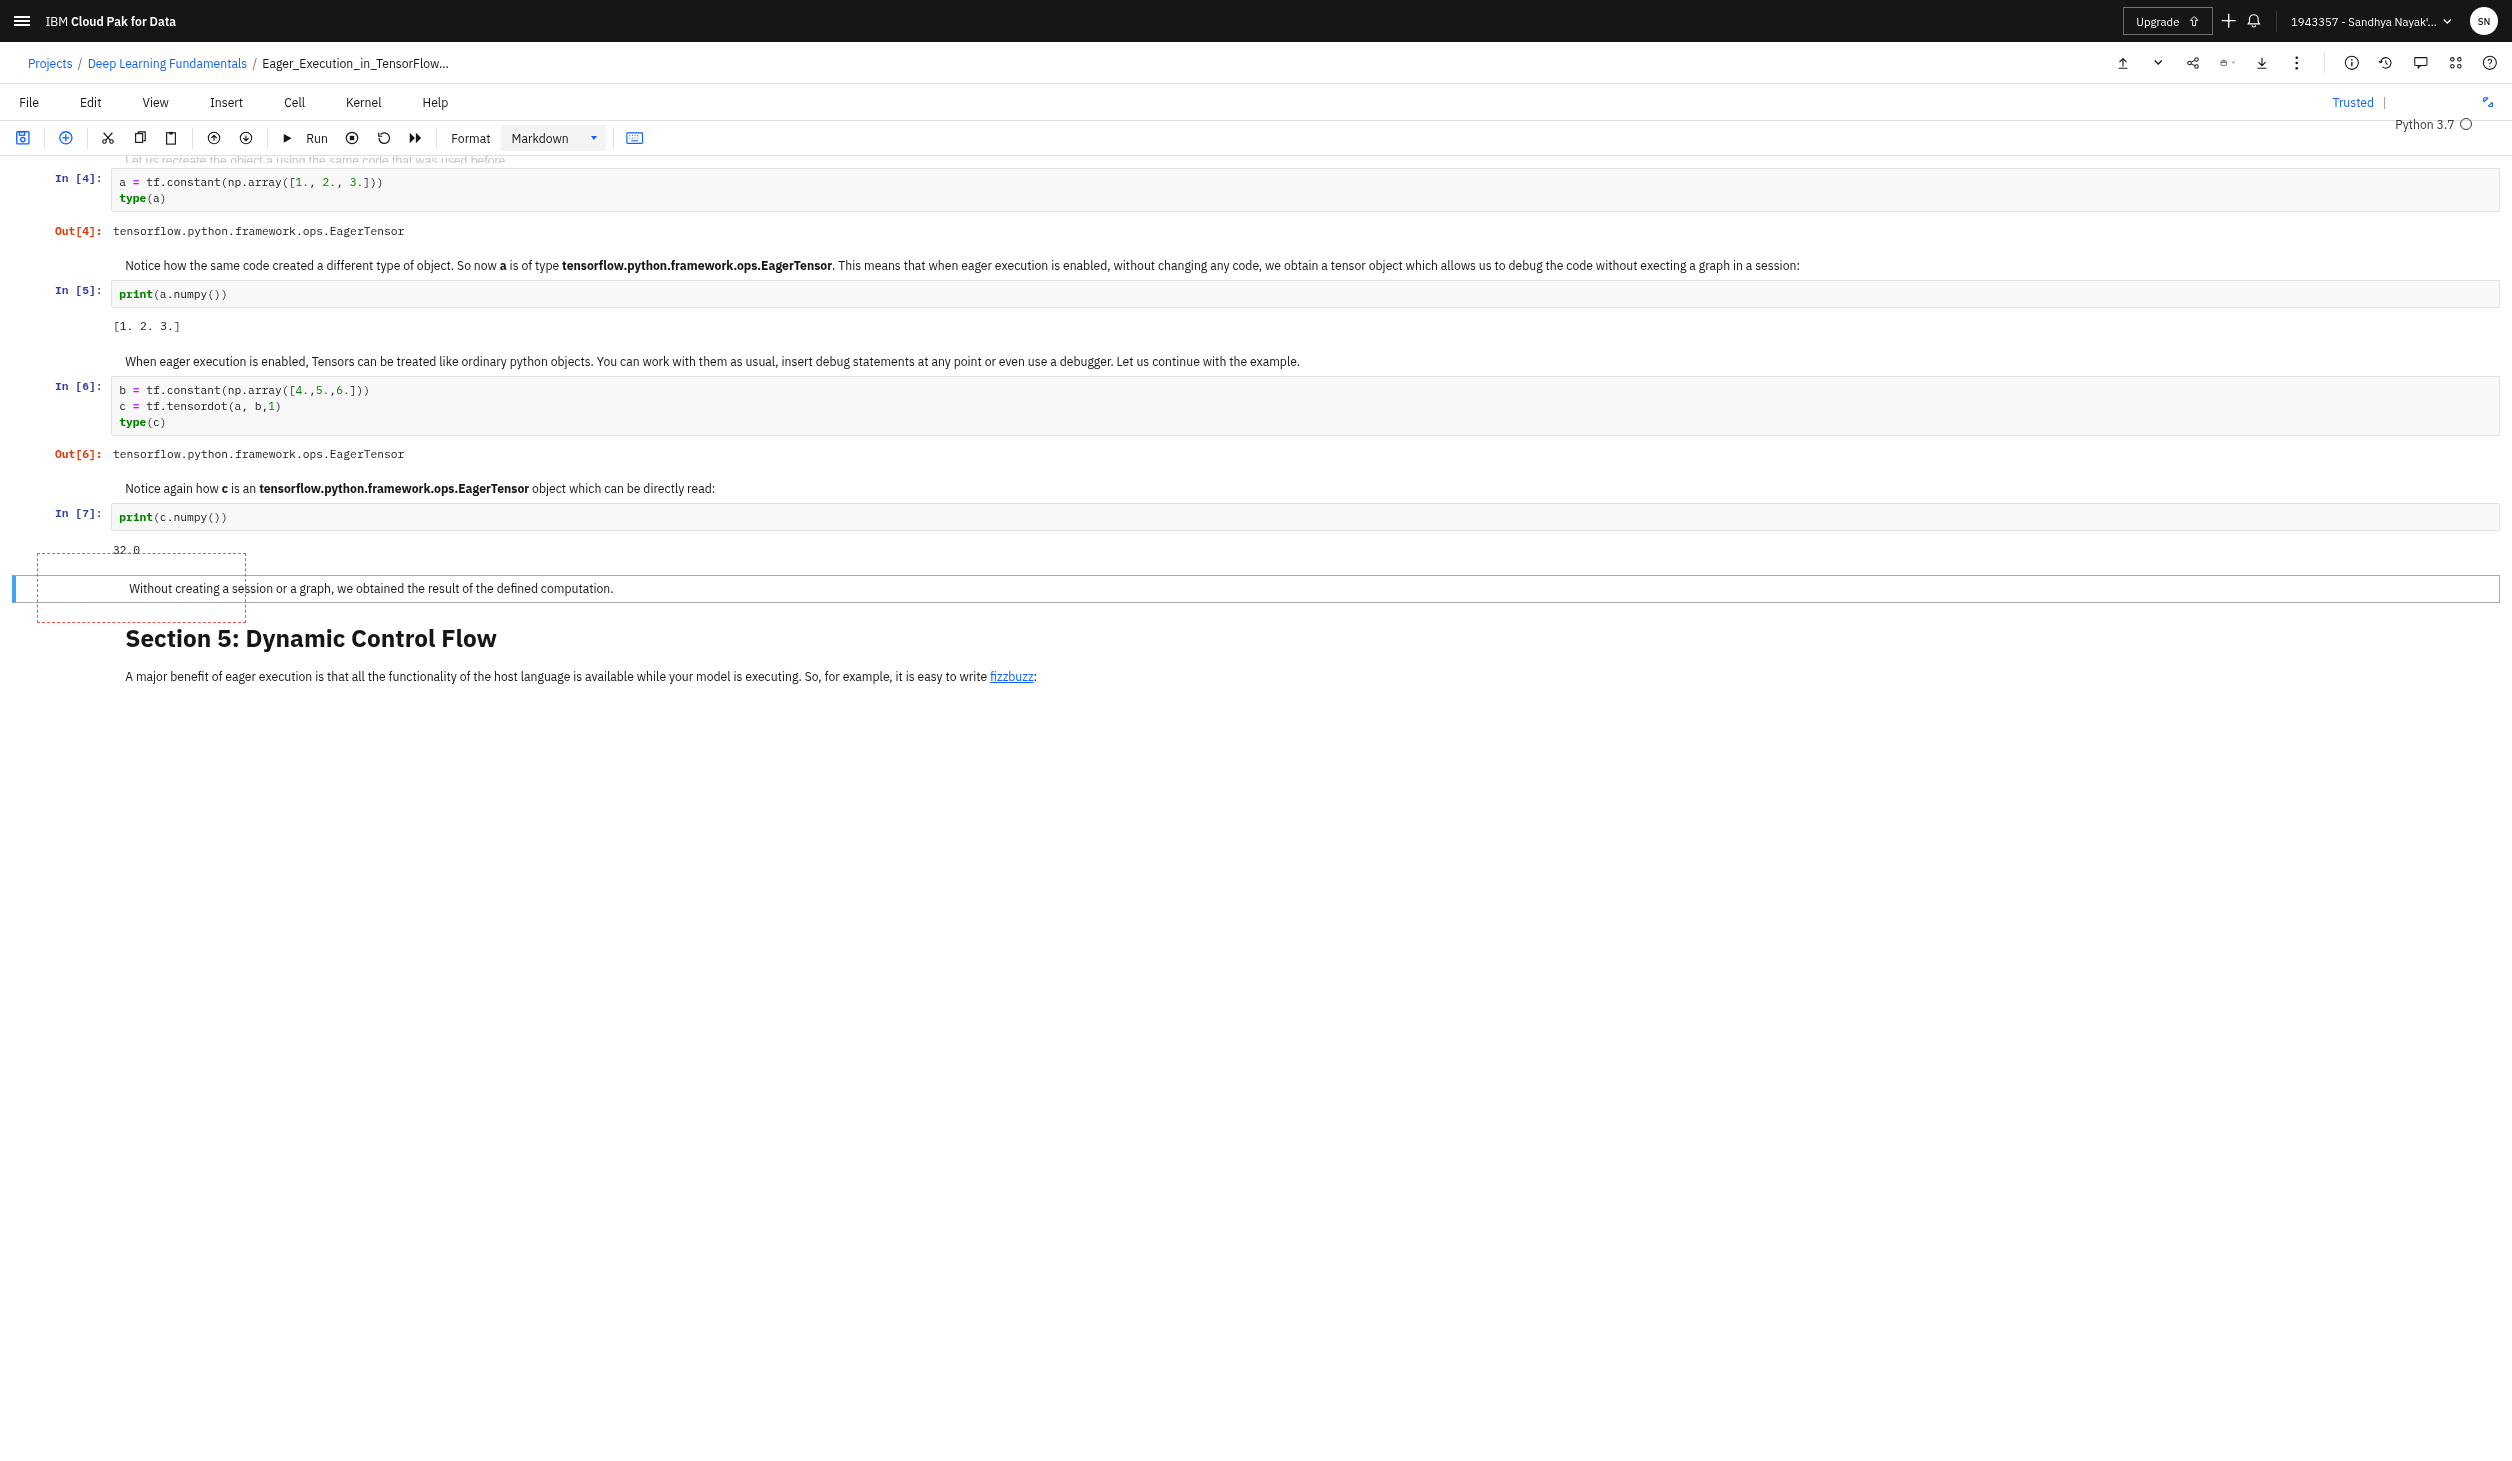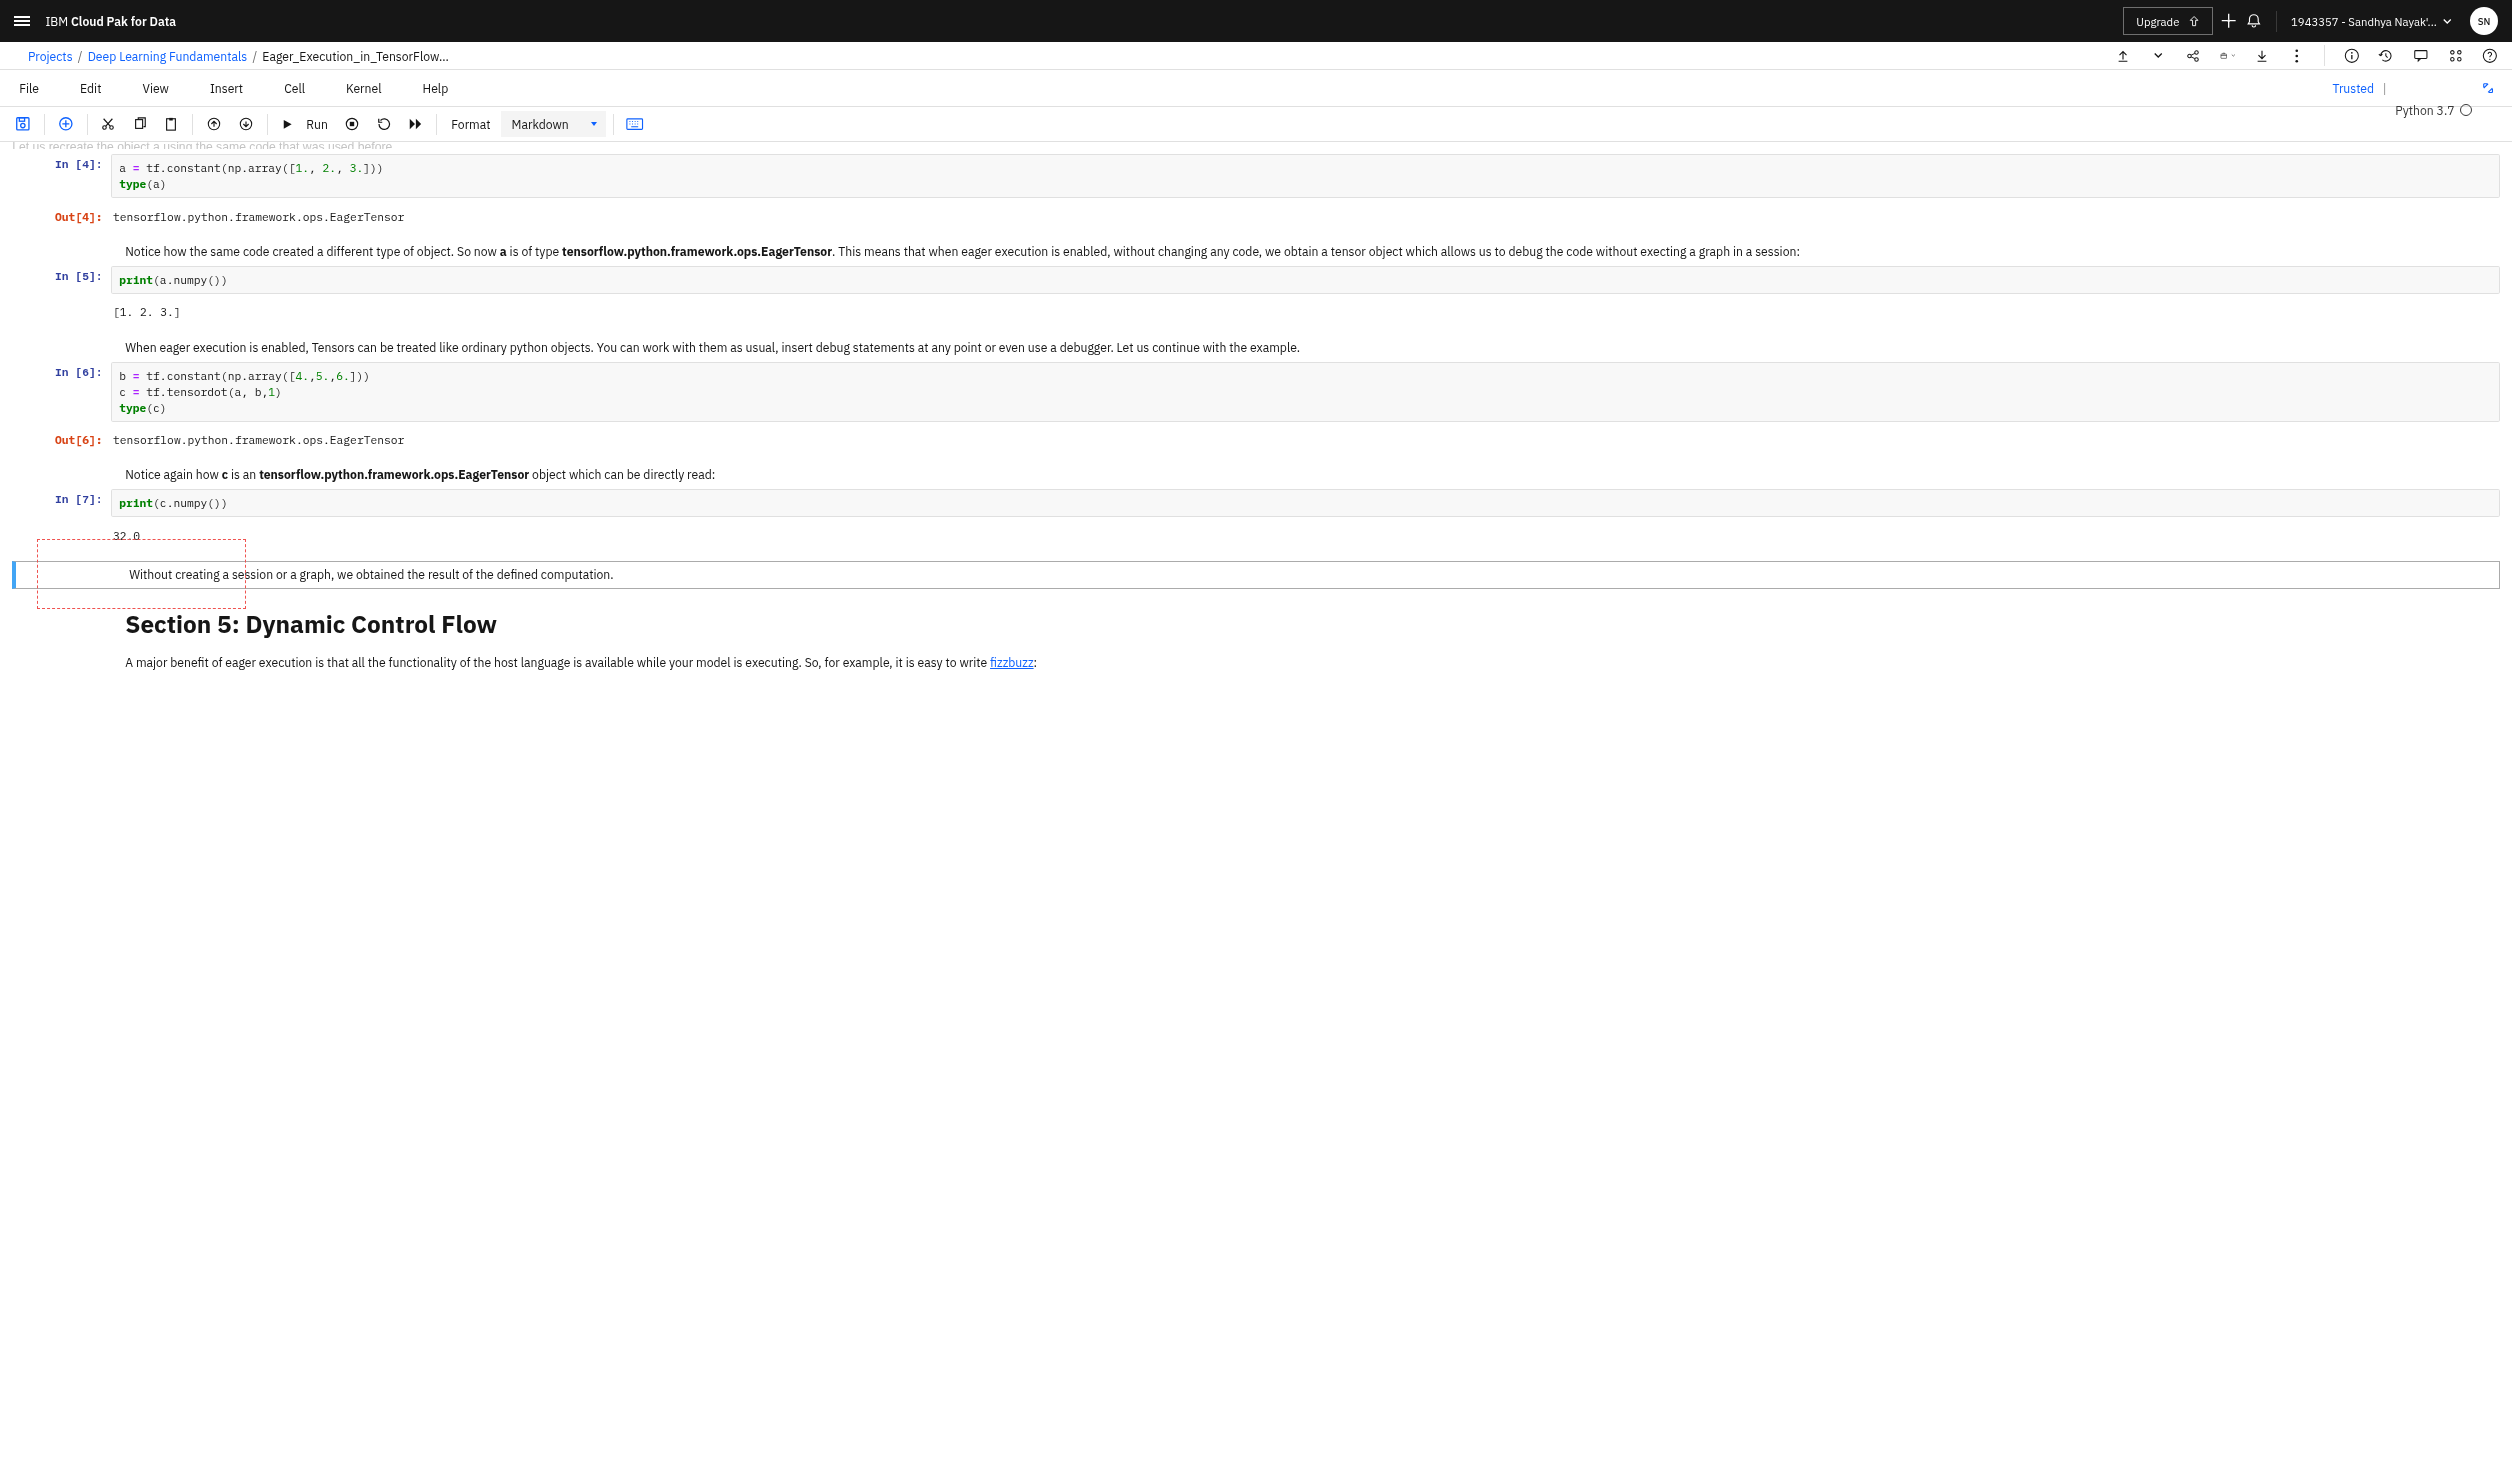--- a/index.html
+++ b/index.html
@@ -13,21 +13,21 @@
 .product-name { font-size: 12.2px; }
 .product-name strong { font-weight: 600; }
 .top-header-right { display: flex; align-items: center; gap: 7px; }
 .upgrade-btn { border: 0.9px solid #6f6f6f; padding: 5.2px 12.2px; display: flex; align-items: center; gap: 8.7px; cursor: pointer; font-size: 11.3px; }
 .header-icon { width: 17.4px; height: 17.4px; display: flex; align-items: center; justify-content: center; cursor: pointer; color: #fff; }
 .header-divider { width: 0.9px; height: 21px; background: #393939; margin: 0 7px; }
 .user-label { font-size: 11.3px; display: flex; align-items: center; gap: 5.2px; cursor: pointer; }
 .avatar { width: 28px; height: 28px; border-radius: 50%; background: #fff; color: #161616; display: flex; align-items: center; justify-content: center; font-size: 9.6px; font-weight: 500; margin-left: 10.5px; }
 
 
-.sub-header { height: 28px; border-bottom: 0.9px solid #e0e0e0; display: flex; align-items: center; justify-content: space-between; padding: 0 14px 0 28px; }
+.sub-header { height: 42px; border-bottom: 0.9px solid #e0e0e0; display: flex; align-items: center; justify-content: space-between; padding: 0 14px 0 28px; }
 .breadcrumb { display: flex; align-items: center; gap: 5.2px; font-size: 12.2px; }
 .breadcrumb a { color: #0f62fe; text-decoration: none; }
 .breadcrumb .sep { color: #6f6f6f; }
 .breadcrumb .current { color: #161616; }
 .sub-header-actions { display: flex; align-items: center; gap: 19px; }
 .sub-icon { width: 15.7px; height: 15.7px; display: flex; align-items: center; justify-content: center; cursor: pointer; color: #161616; }
 .sub-divider { width: 0.9px; height: 21px; background: #e0e0e0; }
 
 
 .nb-menubar { height: 37px; display: flex; align-items: center; justify-content: space-between; padding: 0 15.7px 0 8.7px; border-bottom: 0.9px solid #e0e0e0; background: #fff; }
@@ -55,21 +55,21 @@
 .prompt.output { color: #d84315; font-weight: bold; }
 .cell-content { flex: 1; padding: 5.2px 7px; font-family: "IBM Plex Mono", Menlo, Consolas, monospace; font-size: 11.3px; line-height: 1.4; white-space: pre-wrap; }
 .code-cell .cell-content { background: #f8f8f8; border: 0.9px solid #e0e0e0; border-radius: 1.7px; }
 .text-output .cell-content { background: transparent; border: none; font-family: "IBM Plex Mono", Menlo, Consolas, monospace; padding-left: 1.7px; }
 .markdown-cell { margin: 12.2px 0 5.2px 0; }
 .markdown-cell .md-content { margin-left: 113px; margin-right: 17.4px; font-family: "IBM Plex Sans", sans-serif; font-size: 12.2px; line-height: 1.55; color: #161616; }
 .markdown-cell .md-content h2 { font-size: 24.4px; font-weight: 700; margin: 17.4px 0 8.7px 0; }
 .markdown-cell .md-content strong { font-weight: 700; }
 .markdown-cell .md-content a { color: #0f62fe; text-decoration: underline; }
 .markdown-selected { border: 0.9px solid #ababab; border-left: 4.4px solid #42a5f5; padding: 3.5px 0; }
-.partial-top { margin-right: 17.4px; font-family: sans-serif; font-size: 12.2px; color: #c4c4c4; overflow: hidden; height: 8.7px; margin-top: -1.7px; }
+.partial-top { margin-left: 113px; margin-right: 17.4px; font-family: sans-serif; font-size: 12.2px; color: #c4c4c4; overflow: hidden; height: 8.7px; margin-top: -1.7px; }
 .red-dashed { position: absolute; border: 1.7px dashed #ef5350; pointer-events: none; }
 .tok-op { color: #aa22ff; font-weight: bold; }
 .tok-num { color: #008000; }
 .tok-builtin { color: #008000; font-weight: bold; }
 
 .outwrap { position: relative; }
 </style>
 </head>
 <body>
 

